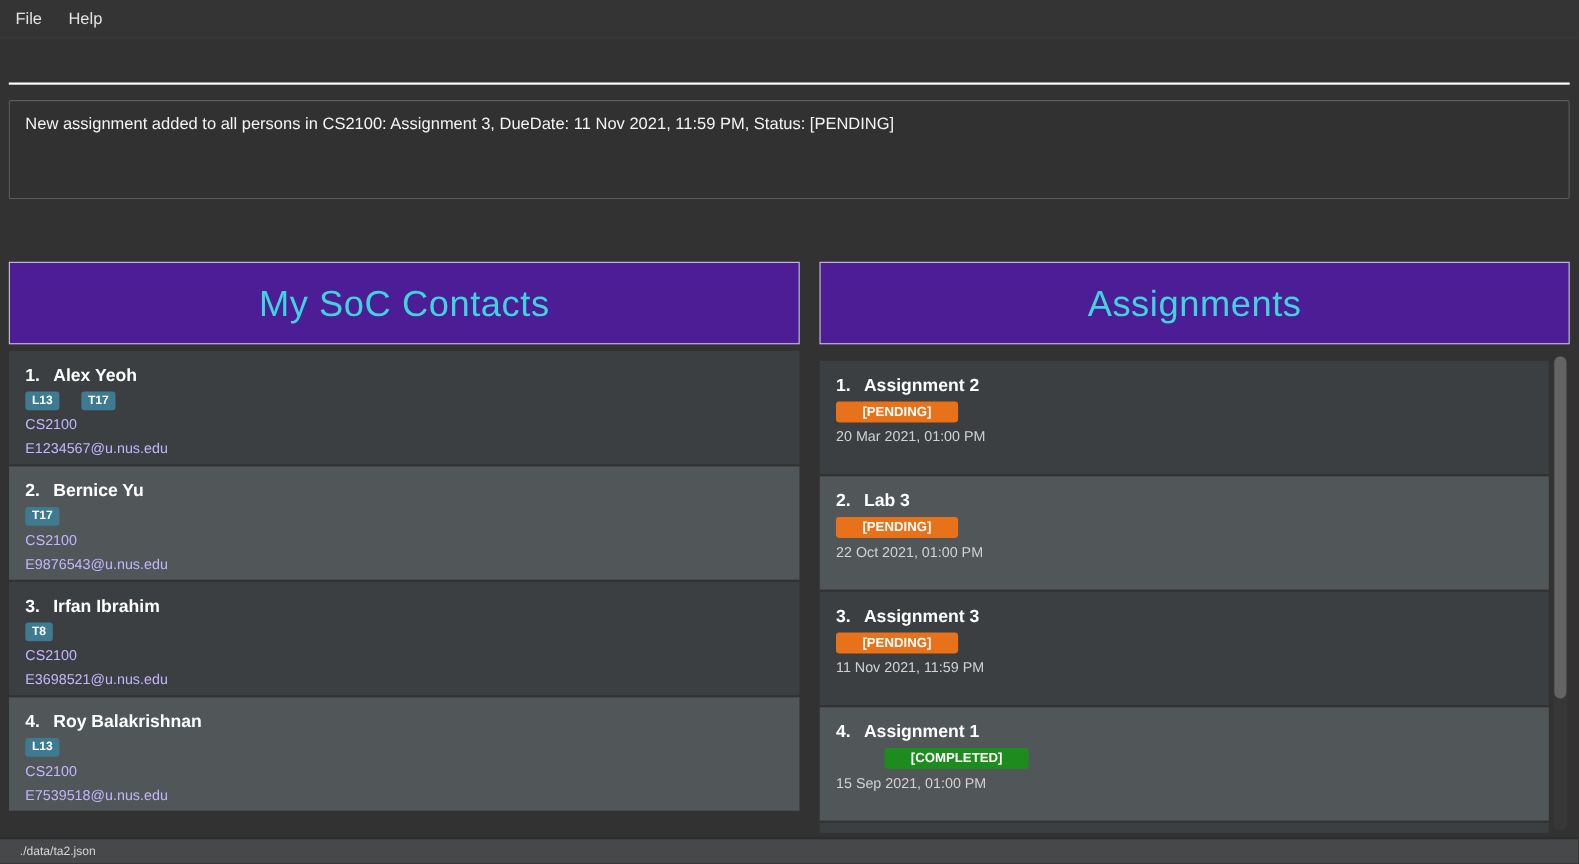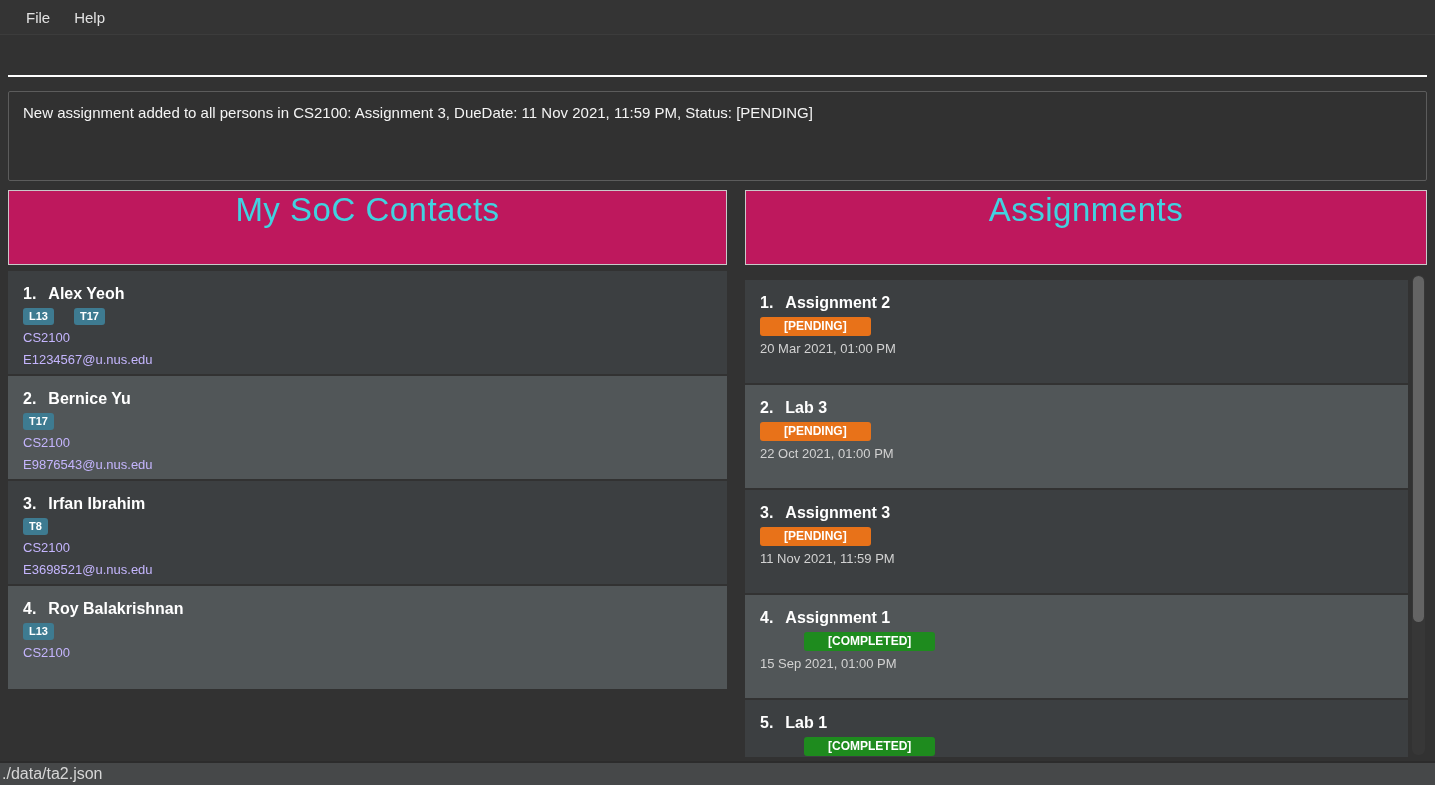--- a/index.html
+++ b/index.html
@@ -18,21 +18,21 @@
   body{
     background:var(--base);
     font-family:"Liberation Sans", sans-serif;
     color:#f0f0f0;
   }
   .app{display:flex;flex-direction:column;width:1435px;height:785px;}
 
   
   .menubar{
     height:35px;flex:0 0 35px;background:#343434;border-bottom:1px solid #3c3c3c;
-    display:flex;align-items:center;padding-left:14px;
+    display:flex;align-items:center;padding-left:2px;
   }
   .menu-item{
     color:#e2e2e2;font-size:15px;padding:6px 12px;cursor:default;
   }
 
   
   .command-area{height:46px;flex:0 0 46px;padding:2px 8px 0 8px;display:flex;align-items:stretch;}
   .command-input{
     width:100%;height:40px;background:transparent;border:none;
     border-bottom:2px solid #ffffff;color:#ffffff;font-size:15px;
@@ -45,22 +45,22 @@
     background:#313131;border:1px solid var(--border-dim);border-radius:2px;
     padding:12px 14px;font-size:15px;color:#f4f4f4;overflow:hidden;
   }
 
   
   .main{flex:1 1 auto;display:flex;gap:18px;padding:9px 8px 4px 8px;min-height:0;}
   .panel{display:flex;flex-direction:column;min-height:0;}
   .panel-left{flex:0 0 719px;width:719px;}
   .panel-right{flex:1 1 auto;}
   .panel-header{
-    height:75px;flex:0 0 75px;background:#be185d;border:1px solid var(--border-bright);
-    display:flex;align-items:flex-start;justify-content:center;margin-bottom:5px;
+    height:75px;flex:0 0 75px;background:#4c1d95;border:1px solid var(--border-bright);
+    display:flex;align-items:center;justify-content:center;margin-bottom:5px;margin-top:48px;
   }
   .panel-title{
     color:var(--accent);font-size:33px;font-weight:300;letter-spacing:0.5px;
   }
   .list-wrap{position:relative;flex:1 1 auto;min-height:0;display:flex;}
   .list{flex:1 1 auto;display:flex;flex-direction:column;gap:2px;overflow:hidden;min-height:0;}
   .person-list{padding-top:1px;}
   .assignment-list{padding-top:10px;padding-right:19px;}
 
   .card{
@@ -90,22 +90,22 @@
     background:#373737;border-radius:6px;
   }
   .scrollbar .thumb{
     position:absolute;top:1px;left:1px;right:1px;height:72%;
     background:#646464;border-radius:6px;
   }
 
   
   .status-bar{
     height:24px;flex:0 0 24px;background:#464849;border-top:2px solid #2c2c2c;
-    display:flex;align-items:center;padding-left:2px;
-    font-size:16px;color:#d6d6d6;
+    display:flex;align-items:center;padding-left:18px;
+    font-size:11px;color:#d6d6d6;
   }
 </style>
 </head>
 <body>
 
 <div class="app">
 
   <div class="menubar" id="menubar">
       <div class="menu-item">File</div>
       <div class="menu-item">Help</div>
@@ -162,20 +162,21 @@
           </div>
           <div class="card light">
             <div class="card-title">
               <span class="card-index">4.</span>
               <span>Roy Balakrishnan</span>
             </div>
             <div class="tag-row">
               <span class="tag">L13</span>
             </div>
             <div class="card-line">CS2100</div>
+            <div class="card-line">E7539518@u.nus.edu</div>
           </div>
         </div>
     </section>
 
     <section class="panel panel-right">
       <div class="panel-header">
         <span class="panel-title">Assignments</span>
       </div>
       <div class="list-wrap">
         <div class="list assignment-list" id="assignment-list">

